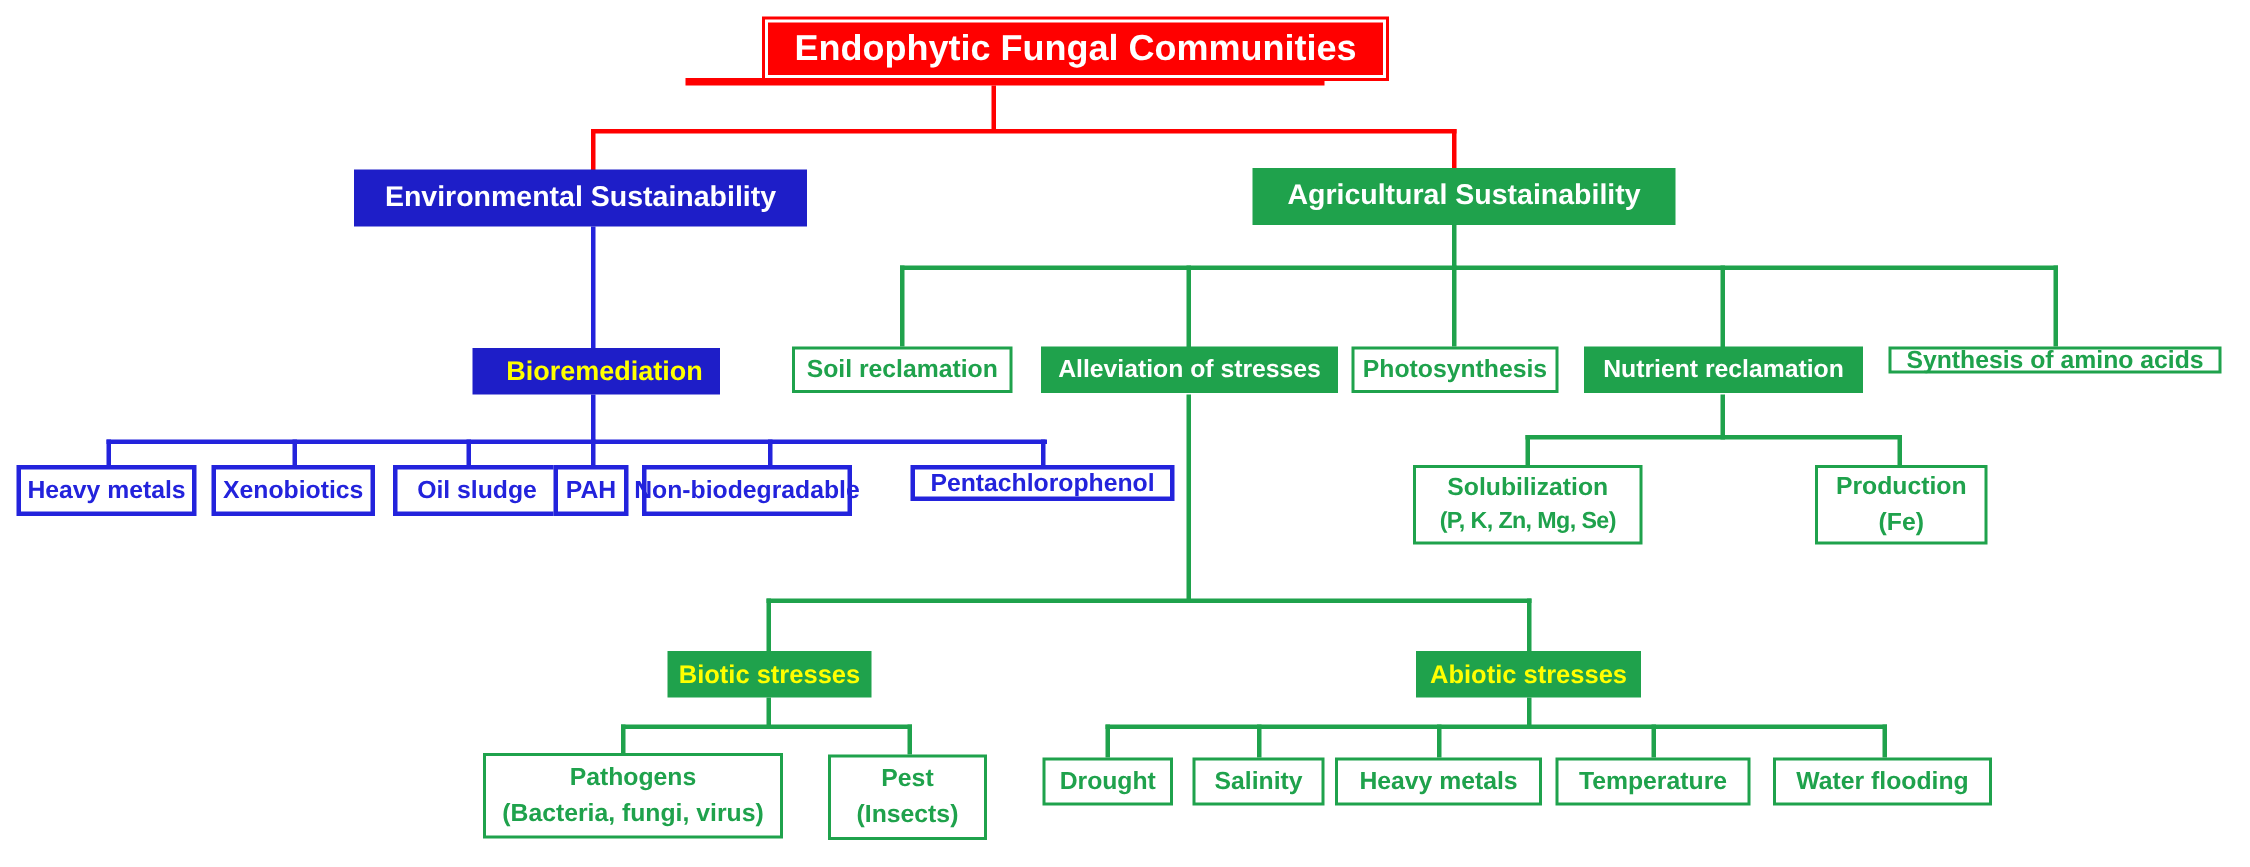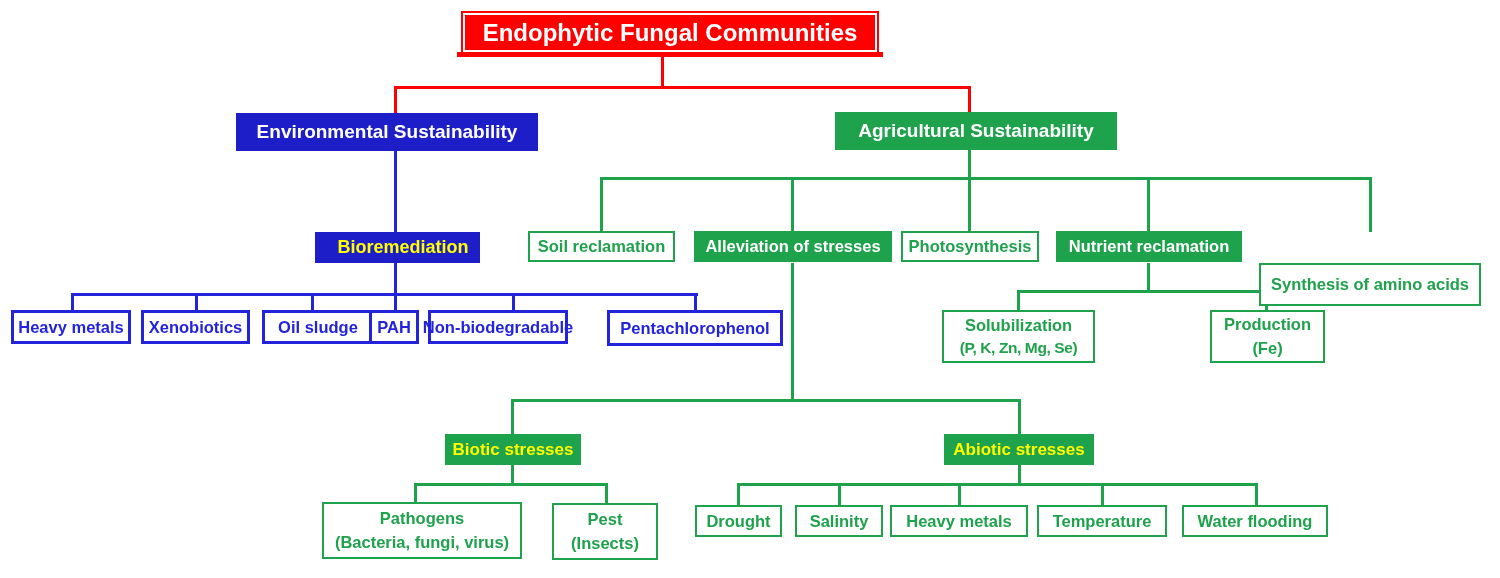--- a/index.html
+++ b/index.html
@@ -24,21 +24,21 @@
     text-align:center;box-sizing:border-box;white-space:nowrap;line-height:1.25;
   }
   .col{flex-direction:column;line-height:1.4;}
   .fill-red{background:var(--red);color:#fff;border:2.5px solid #fff;box-shadow:0 0 0 2px var(--red);}
   .fill-blue{background:var(--blue);color:#fff;}
   .fill-blue.yel{color:var(--yellow);}
   .fill-green{background:var(--green);color:#fff;}
   .fill-green.yel{color:var(--yellow);}
   .out-blue{background:#fff;border:3px solid var(--blue_line);color:var(--blue_line);}
   .out-green{background:#fff;border:2.5px solid var(--green);color:var(--green);}
-  .f24{font-size:24px;} .f19{font-size:19px;} .f18{font-size:18px;}
+  .f24{font-size:24px;margin-left:47px;} .f19{font-size:19px;} .f18{font-size:18px;}
   .f17{font-size:17px;} .sm{font-size:16.5px;}
   .tight{letter-spacing:-0.4px;font-size:15.5px;}
 </style>
 </head>
 <body>
 
 <div class="canvas">
 
   <div class="ln red" style="left:457px;top:52px;width:426px;height:5px;"></div>
   <div class="ln v red" style="left:661px;top:57px;height:30px;"></div>
@@ -92,27 +92,27 @@
   <div class="box fill-blue f19" style="left:236px;top:113px;width:302px;height:38px;">Environmental Sustainability</div>
   <div class="box fill-green f19" style="left:835px;top:112px;width:282px;height:38px;">Agricultural Sustainability</div>
 
   <div class="box fill-blue yel f18" style="left:315px;top:232px;width:165px;height:31px;padding-left:11px;">Bioremediation</div>
 
   <div class="box out-blue sm" style="left:11px;top:310px;width:120px;height:34px;">Heavy metals</div>
   <div class="box out-blue sm" style="left:141px;top:310px;width:109px;height:34px;">Xenobiotics</div>
   <div class="box out-blue sm" style="left:262px;top:310px;width:112px;height:34px;">Oil sludge</div>
   <div class="box out-blue sm" style="left:369px;top:310px;width:50px;height:34px;">PAH</div>
   <div class="box out-blue sm" style="left:428px;top:310px;width:140px;height:34px;">Non-biodegradable</div>
-  <div class="box out-blue sm" style="left:607px;top:310px;width:176px;height:36px;">Pentachlorophenol</div>
+  <div class="box out-blue sm" style="left:607px;top:310px;width:176px;height:24px;">Pentachlorophenol</div>
 
   <div class="box out-green sm" style="left:528px;top:231px;width:147px;height:31px;">Soil reclamation</div>
   <div class="box fill-green sm" style="left:694px;top:231px;width:198px;height:31px;">Alleviation of stresses</div>
   <div class="box out-green sm" style="left:901px;top:231px;width:138px;height:31px;">Photosynthesis</div>
   <div class="box fill-green sm" style="left:1056px;top:231px;width:186px;height:31px;">Nutrient reclamation</div>
-  <div class="box out-green sm" style="left:1259px;top:231px;width:222px;height:43px;margin-top:32px;">Synthesis of amino acids</div>
+  <div class="box out-green sm" style="left:1259px;top:231px;width:222px;height:18px;">Synthesis of amino acids</div>
 
   <div class="box out-green col sm" style="left:942px;top:310px;width:153px;height:53px;">
     <span>Solubilization</span>
     <span class="tight">(P, K, Zn, Mg, Se)</span>
   </div>
   <div class="box out-green col sm" style="left:1210px;top:310px;width:115px;height:53px;">
     <span>Production</span>
     <span>(Fe)</span>
   </div>
 

